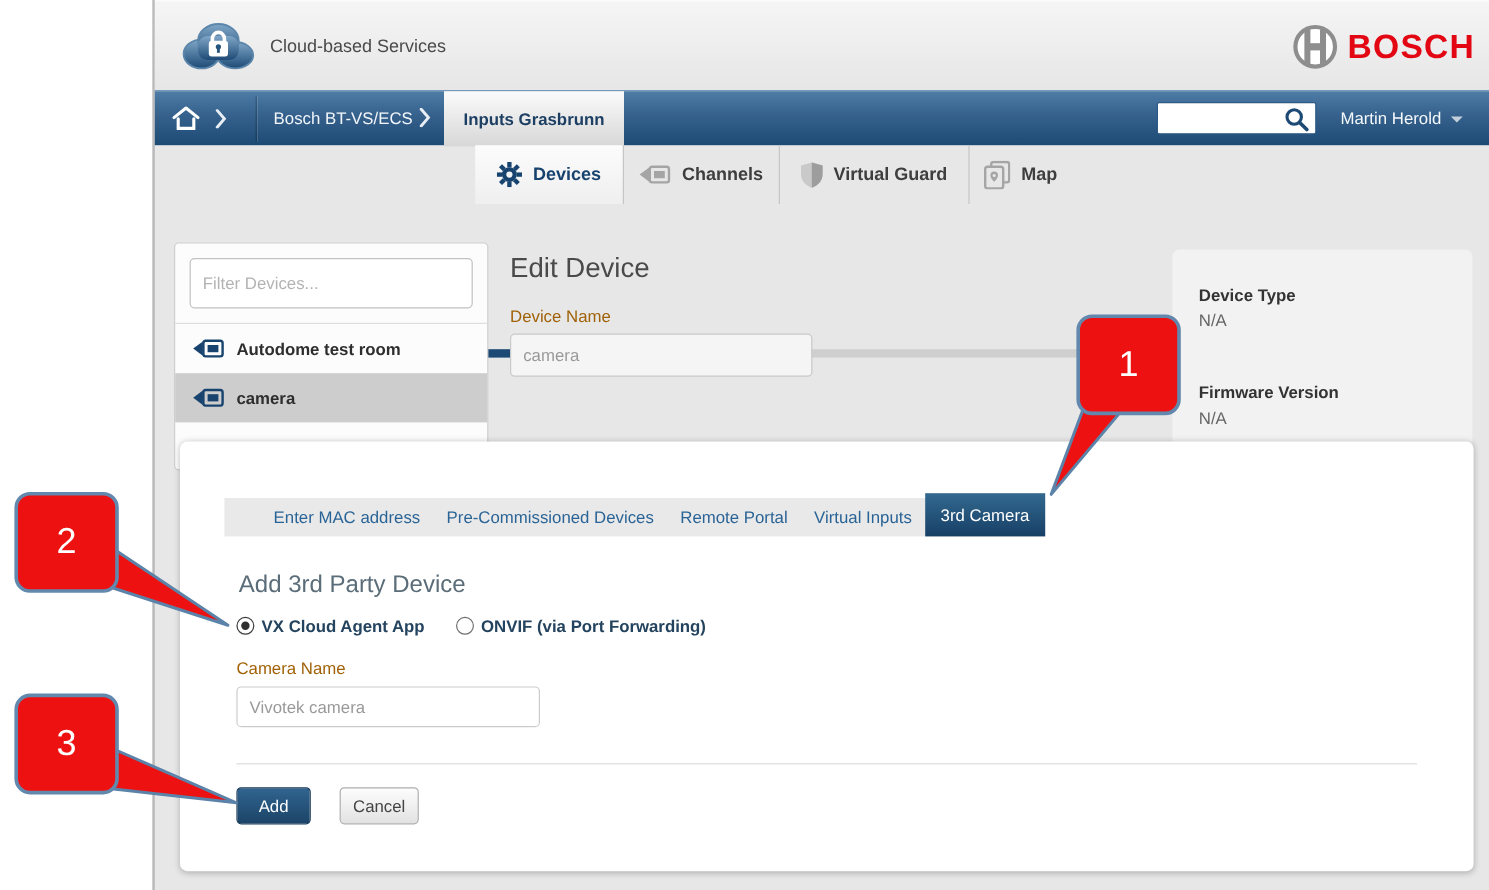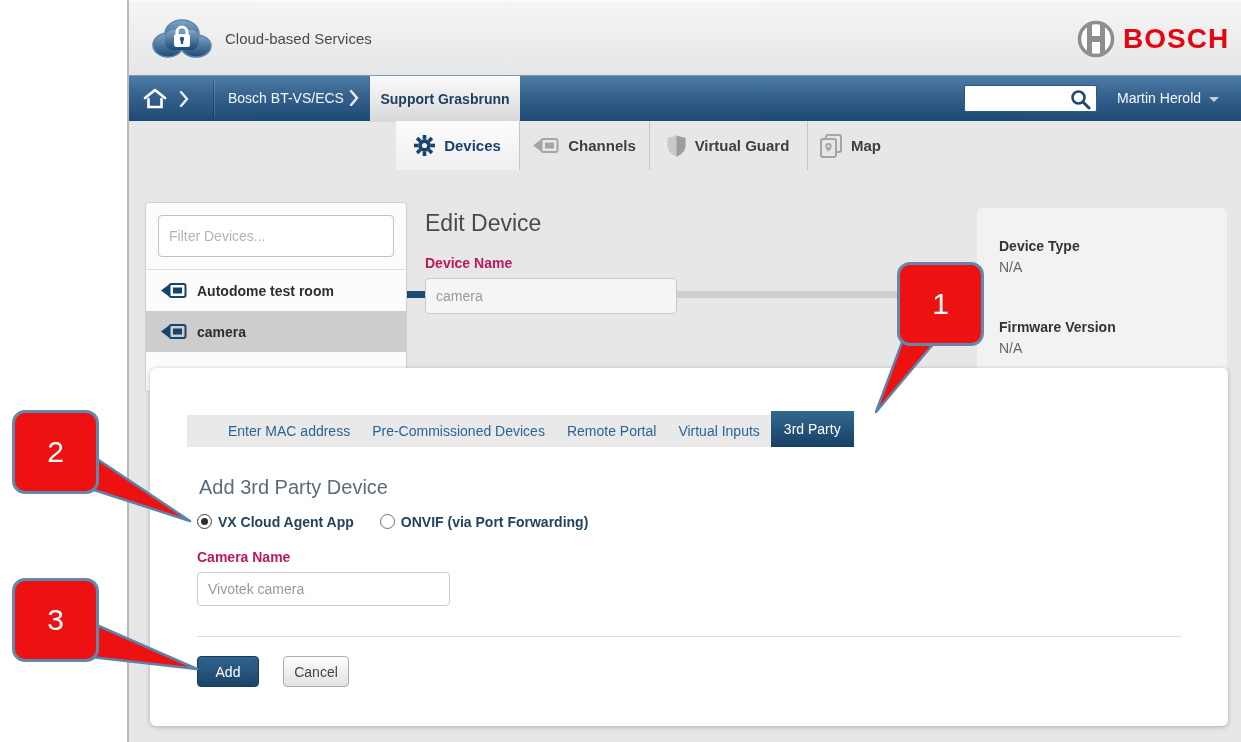--- a/index.html
+++ b/index.html
@@ -49,21 +49,21 @@
   .filter-wrap { padding:12px; border-bottom:1px solid #dedede; }
   .filter-wrap input { width:100%; height:42px; border:1px solid #c2c2c2; border-radius:4px; padding:0 10px;
                        font-size:14px; color:#666; background:#fff; outline:none; }
   .filter-wrap input::placeholder { color:#b3b3b3; }
   .dev-row { height:41px; display:flex; align-items:center; gap:10px; padding-left:14px;
              font-size:14px; font-weight:bold; color:#2e2e2e; cursor:pointer; }
   .dev-row.selected { background:#cdcdcd; }
 
   
   .page-title { position:absolute; left:296px; top:210px; font-size:23px; color:#4a4a4a; }
-  .field-label { font-size:14px; font-weight:bold; color:#be185d; }
+  .field-label { font-size:14px; font-weight:normal; color:#a16207; }
   .dev-name-label { position:absolute; left:296px; top:255px; }
   .dev-name-input { position:absolute; left:296px; top:278px; width:252px; height:36px;
                     border:1px solid #c9c9c9; border-radius:4px; background:#f5f5f5; padding:0 10px;
                     font-size:14px; color:#999; font-family:"Liberation Sans",sans-serif; outline:none; }
 
   
   .info-card { position:absolute; left:848px; top:208px; width:250px; height:200px;
                background:#f2f2f2; border-radius:6px; padding:30px 0 0 22px; }
   .info-label { font-size:14px; font-weight:bold; color:#333; }
   .info-value { font-size:14px; color:#666; margin-top:5px; }
@@ -158,21 +158,21 @@
       <div class="nav-sep"></div>
       <div class="crumb1">
         <span>Bosch BT-VS/ECS</span>
         <span>
           <svg width="10" height="16" viewBox="0 0 10 16">
               <path d="M2 1 L8 8 L2 15" fill="none" stroke="#e8eef4" stroke-width="2.4" stroke-linecap="round"></path>
             </svg>
         </span>
       </div>
       <div class="crumb-active">
-        <span>Support Grasbrunn</span>
+        <span>Inputs Grasbrunn</span>
       </div>
       <div class="nav-search">
         <input type="text" value="" style="">
         <span class="mag">
           <svg width="21" height="21" viewBox="0 0 21 21">
             <circle cx="8.5" cy="8.5" r="6" fill="none" stroke="#1d4a75" stroke-width="2.6"></circle>
             <line x1="13" y1="13" x2="19" y2="19" stroke="#1d4a75" stroke-width="3" stroke-linecap="round"></line>
           </svg>
         </span>
       </div>
@@ -281,21 +281,21 @@
         <div class="info-value">N/A</div>
       </div>
     </div>
 
     <div class="modal">
       <div class="modal-tabs">
         <div class="modal-tab">Enter MAC address</div>
         <div class="modal-tab">Pre-Commissioned Devices</div>
         <div class="modal-tab">Remote Portal</div>
         <div class="modal-tab">Virtual Inputs</div>
-        <div class="modal-tab active">3rd Party</div>
+        <div class="modal-tab active">3rd Camera</div>
       </div>
       <div class="modal-title">Add 3rd Party Device</div>
       <div class="radio-row">
         <div class="radio-item checked">
           <span class="radio-circle"></span>
           <span class="radio-label">VX Cloud Agent App</span>
         </div>
         <div class="radio-item">
           <span class="radio-circle"></span>
           <span class="radio-label">ONVIF (via Port Forwarding)</span>

